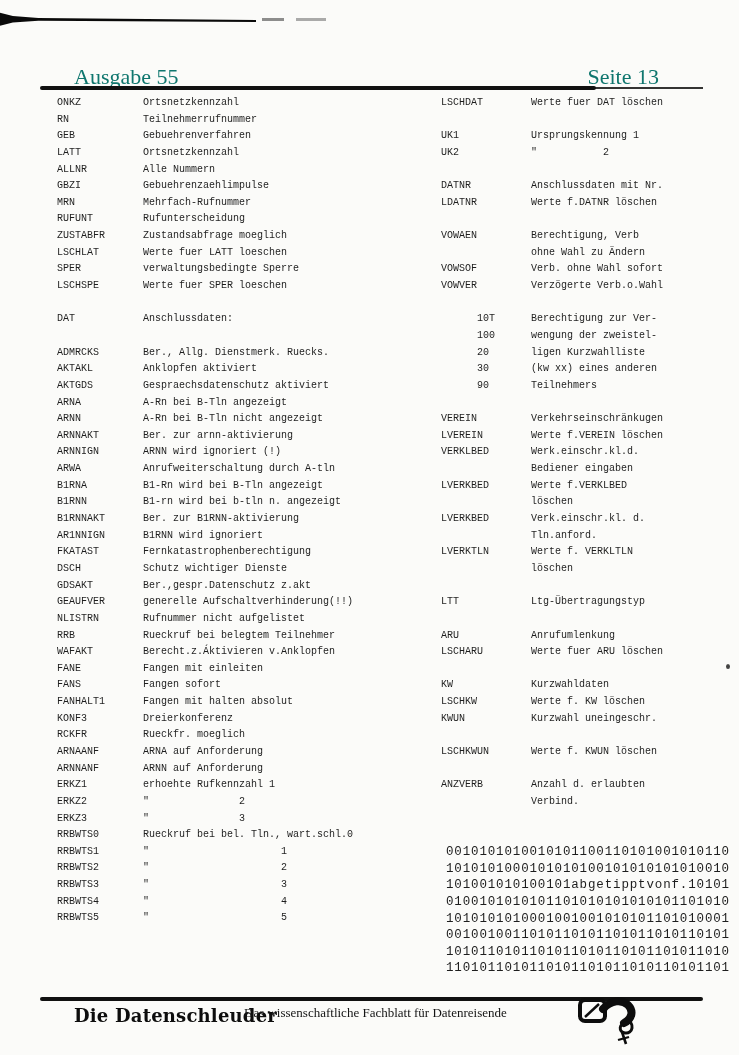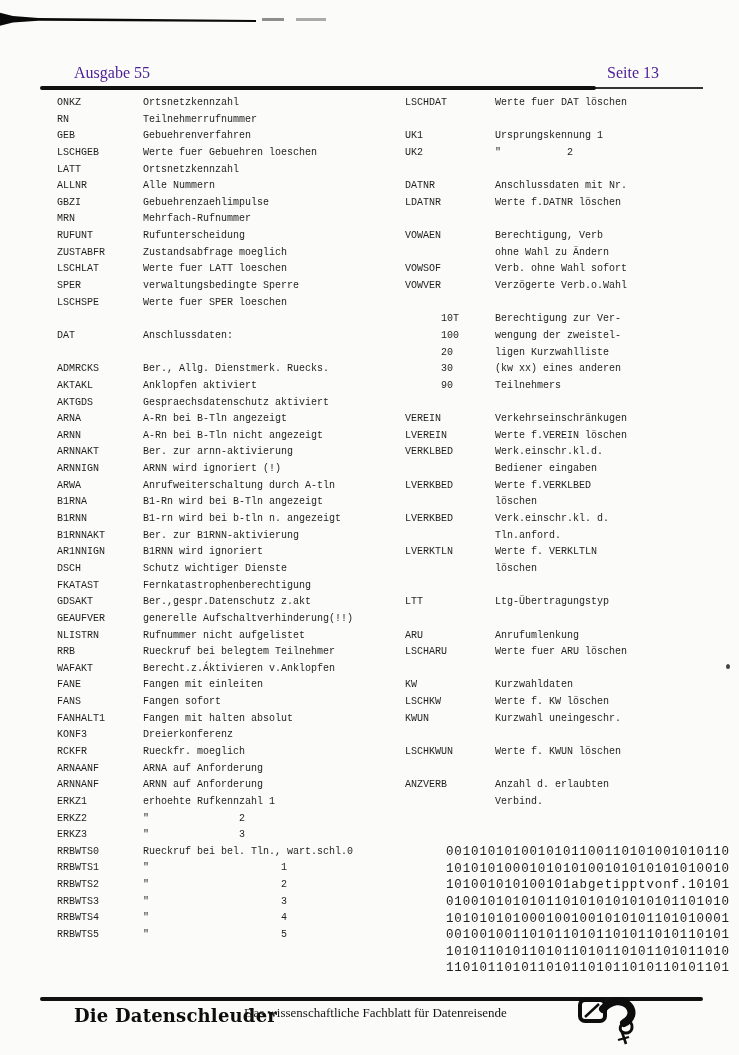--- a/index.html
+++ b/index.html
@@ -14,36 +14,36 @@
   
   .scan-streak{
     position:absolute;left:0;top:12px;width:256px;height:14px;background:#0a0a0a;
     clip-path:polygon(0% 5%,5% 28%,15% 42%,100% 58%,100% 72%,15% 62%,5% 75%,0% 98%);
   }
   .scan-dash{position:absolute;background:#333;opacity:.55;height:3px;}
   .scan-dot{position:absolute;width:4px;height:5px;background:#222;border-radius:50%;opacity:.85;}
   
   .hdr-text{
     position:absolute;top:64px;font-family:"Liberation Serif","DejaVu Serif",serif;
-    font-size:16px;color:#4c1d95;
+    font-size:22px;color:#0f766e;
   }
   .hdr-left{left:74px;}
   .hdr-right{right:80px;}
   .rule{position:absolute;background:#111;}
   .hdr-rule-thick{left:40px;top:86px;width:556px;height:4px;border-radius:2px;}
   .hdr-rule-thin{left:590px;top:87px;width:113px;height:2px;opacity:.85;}
   .ftr-rule{left:40px;top:997px;width:663px;height:4px;border-radius:2px;}
   
   .col{position:absolute;top:95px;font-size:10px;}
   .col-left{left:57px;}
   .col-right{left:405px;}
   .row{height:16.65px;line-height:16.65px;white-space:pre;display:flex;}
   .code{display:inline-block;white-space:pre;flex:0 0 auto;}
   .col-left .code{width:86px;}
-  .col-right .code{width:90px;}
+  .col-right .code{width:90px;margin-left:36px;}
   .desc{white-space:pre;}
   
   .binary{
     position:absolute;left:410px;top:844px;font-size:12.5px;letter-spacing:.85px;
   }
   .binary .row{display:block;margin-left:36px;}
   
   .ftr-brand{
     position:absolute;left:74px;top:1005px;
     font-family:"DejaVu Serif","Liberation Serif",serif;
@@ -79,23 +79,20 @@
       </div>
 
       <div class="row">
         <span class="code">RN</span><span class="desc">Teilnehmerrufnummer</span>
       </div>
 
       <div class="row">
         <span class="code">GEB</span><span class="desc">Gebuehrenverfahren</span>
       </div>
 
-      <div class="row">
-        <span class="code">LSCHGEB</span><span class="desc">Werte fuer Gebuehren loeschen</span>
-      </div>
 
       <div class="row">
         <span class="code">LATT</span><span class="desc">Ortsnetzkennzahl</span>
       </div>
 
       <div class="row">
         <span class="code">ALLNR</span><span class="desc">Alle Nummern</span>
       </div>
 
       <div class="row">
@@ -181,25 +178,25 @@
 
       <div class="row">
         <span class="code">B1RNNAKT</span><span class="desc">Ber. zur B1RNN-aktivierung</span>
       </div>
 
       <div class="row">
         <span class="code">AR1NNIGN</span><span class="desc">B1RNN wird ignoriert</span>
       </div>
 
       <div class="row">
+        <span class="code">FKATAST</span><span class="desc">Fernkatastrophenberechtigung</span>
+      </div>
+
+      <div class="row">
         <span class="code">DSCH</span><span class="desc">Schutz wichtiger Dienste</span>
-      </div>
-
-      <div class="row">
-        <span class="code">FKATAST</span><span class="desc">Fernkatastrophenberechtigung</span>
       </div>
 
       <div class="row">
         <span class="code">GDSAKT</span><span class="desc">Ber.,gespr.Datenschutz z.akt</span>
       </div>
 
       <div class="row">
         <span class="code">GEAUFVER</span><span class="desc">generelle Aufschaltverhinderung(!!)</span>
       </div>
 

